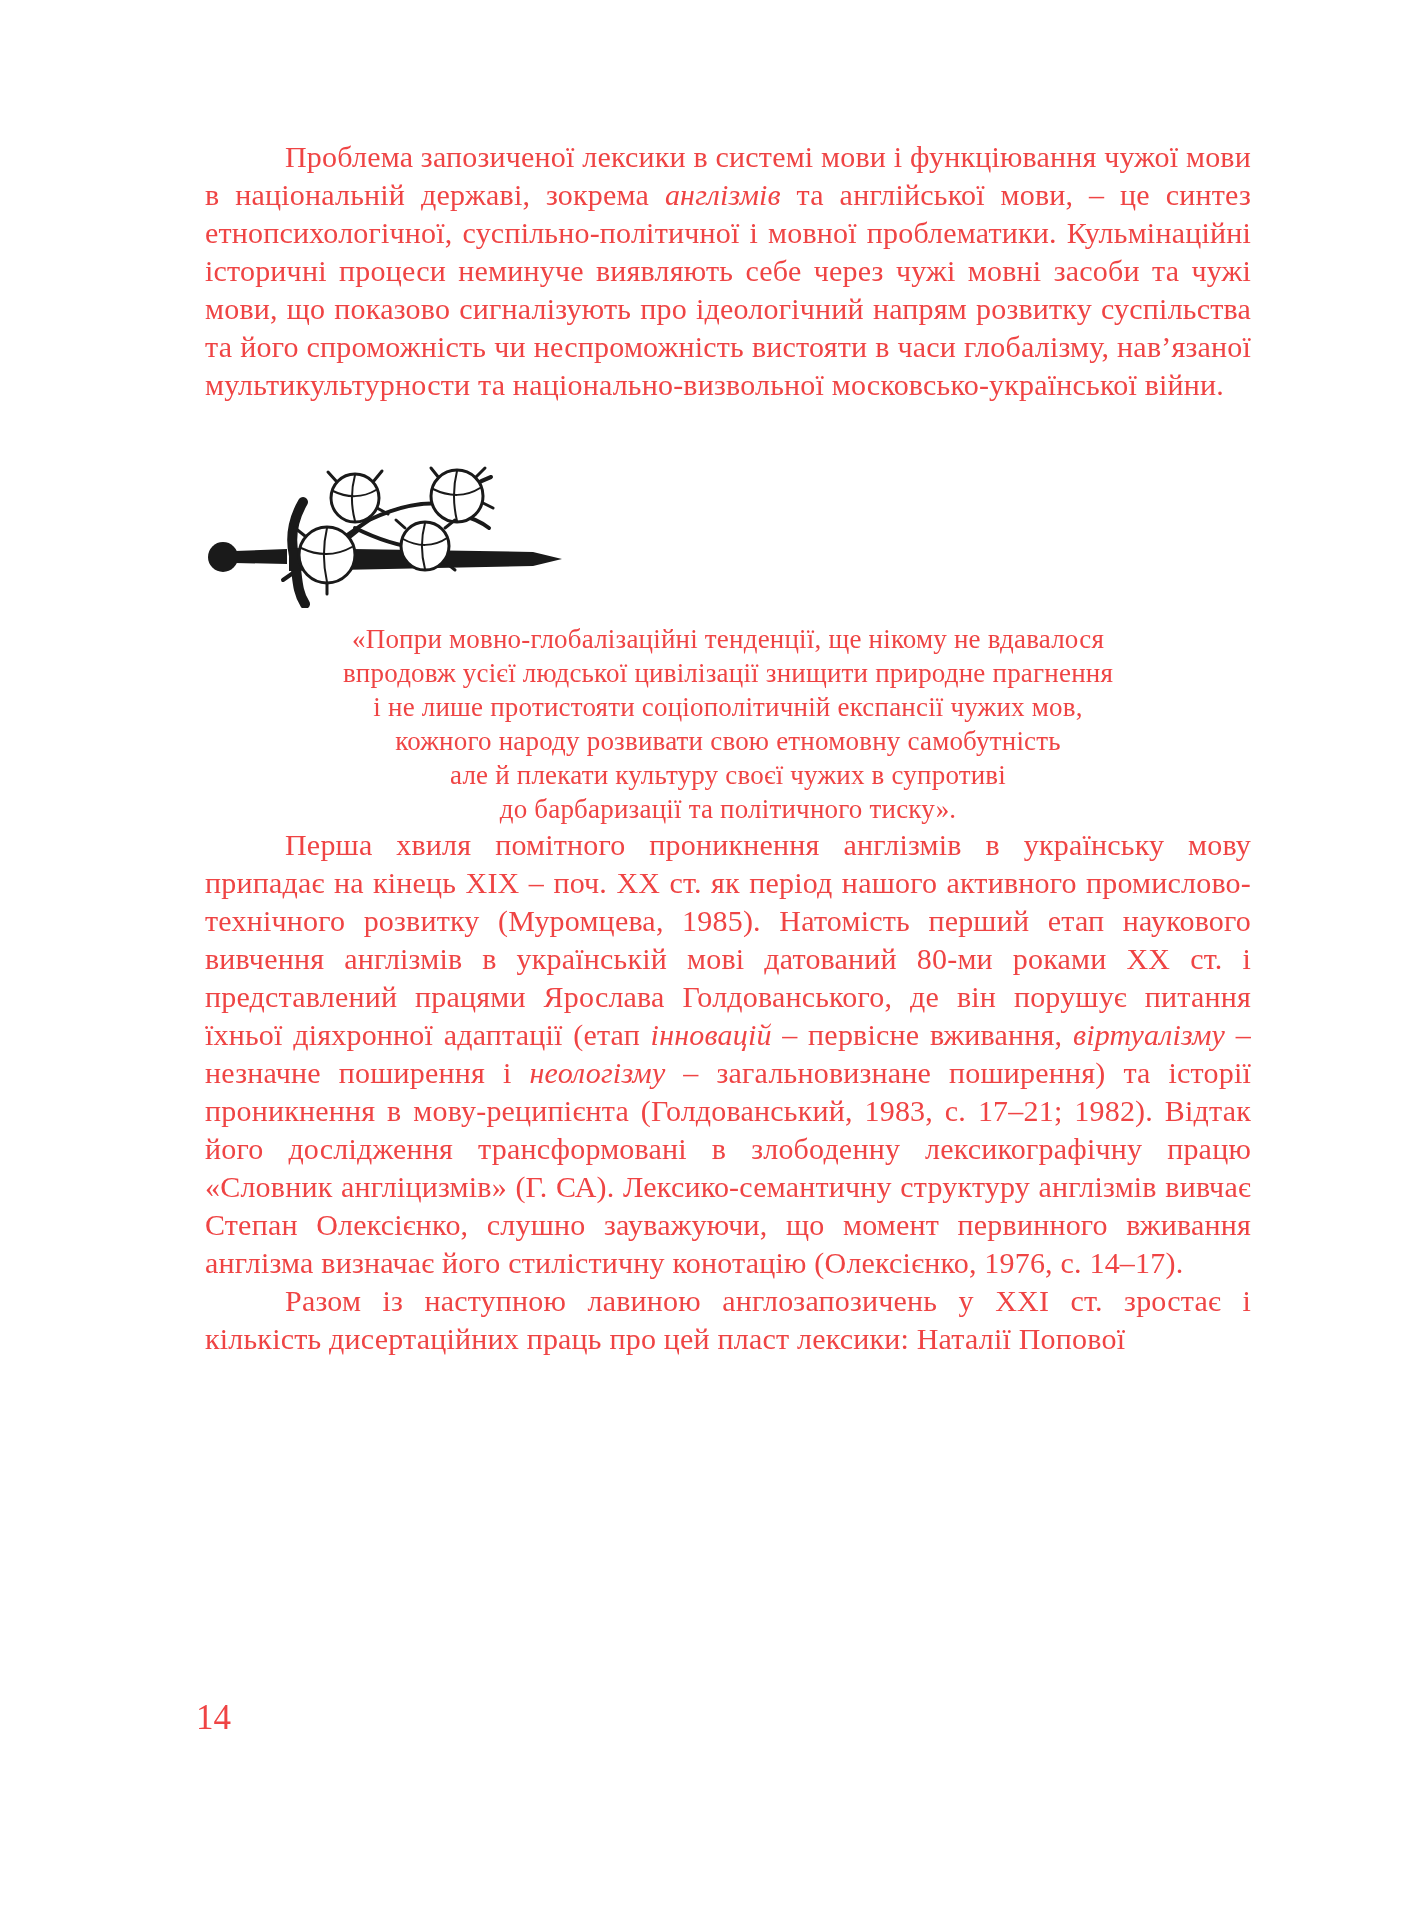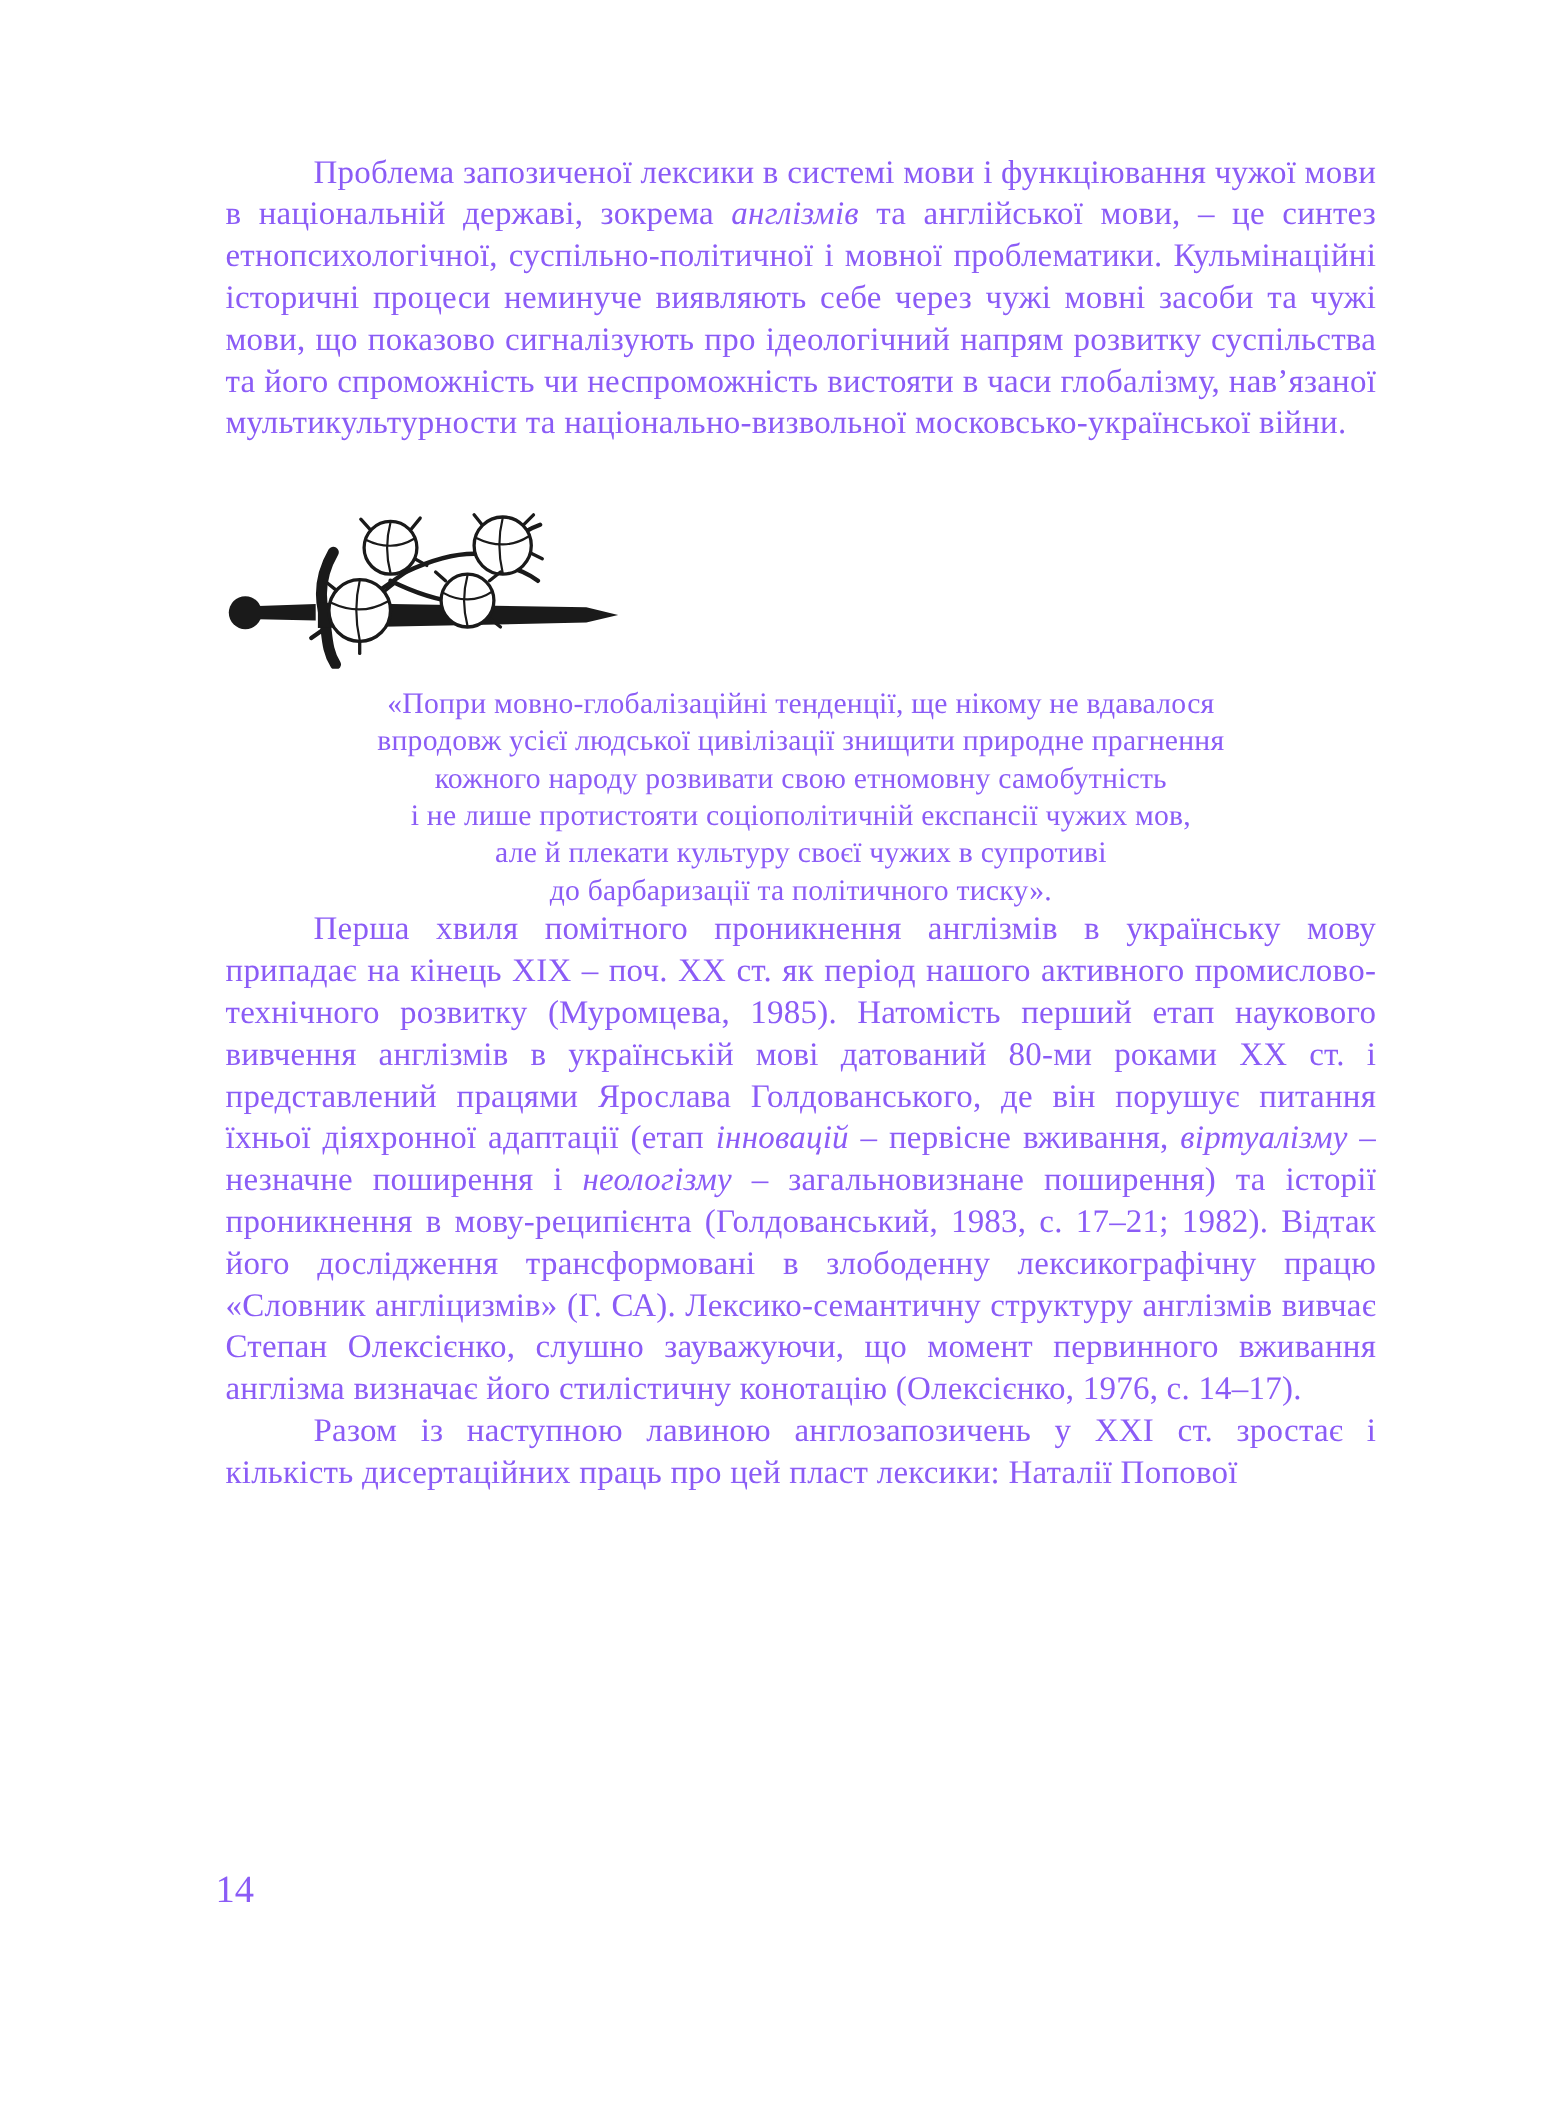--- a/index.html
+++ b/index.html
@@ -2,21 +2,21 @@
 <html lang="uk"><head>
 <meta charset="utf-8">
 <style>
   html, body { margin: 0; padding: 0; background: #e8e8e8; }
   .page {
     position: relative;
     width: 1408px;
     height: 1920px;
     margin: 0 auto;
     background: #ffffff;
-    color: #8b5cf6;
+    color: #ef4444;
     font-family: "Liberation Serif", "DejaVu Serif", serif;
     overflow: hidden;
   }
   .text-block {
     position: absolute;
     left: 205px;
     top: 138px;
     width: 1046px;
   }
   .body-par {
@@ -118,22 +118,22 @@
           <circle cx="220" cy="88" r="24" fill="#ffffff"></circle>
           <path d="M220,65 C216,80 216,96 220,111" fill="none" stroke-width="2"></path>
           <path d="M198,81 C212,89 229,89 242,80" fill="none" stroke-width="2"></path>
         </g>
       </svg>
     </div>
 
     <div class="quote-block">
       <div class="quote-line">«Попри мовно-глобалізаційні тенденції, ще нікому не вдавалося</div>
       <div class="quote-line">впродовж усієї людської цивілізації знищити природне прагнення</div>
+      <div class="quote-line">і не лише протистояти соціополітичній експансії чужих мов,</div>
       <div class="quote-line">кожного народу розвивати свою етномовну самобутність</div>
-      <div class="quote-line">і не лише протистояти соціополітичній експансії чужих мов,</div>
       <div class="quote-line">але й плекати культуру своєї чужих в супротиві</div>
       <div class="quote-line">до барбаризації та політичного тиску».</div>
     </div>
 
     <p class="body-par"><span>Перша хвиля помітного проникнення англізмів в українську мову припадає на кінець ХІХ – поч. ХХ ст. як період нашого активного промислово-технічного розвитку (Муромцева, 1985). Натомість перший етап наукового вивчення англізмів в українській мові датований 80-ми роками ХХ ст. і представлений працями Ярослава Голдованського, де він порушує питання їхньої діяхронної адаптації (етап </span><i>інновацій</i><span> – первісне вживання, </span><i>віртуалізму</i><span> – незначне поширення і </span><i>неологізму</i><span> – загальновизнане поширення) та історії проникнення в мову-реципієнта (Голдованський, 1983, с. 17–21; 1982). Відтак його дослідження трансформовані в злободенну лексикографічну працю «Словник англіцизмів» (Г. СА). Лексико-семантичну структуру англізмів вивчає Степан Олексієнко, слушно зауважуючи, що момент первинного вживання англізма визначає його стилістичну конотацію (Олексієнко, 1976, с. 14–17).</span></p>
     <p class="body-par"><span>Разом із наступною лавиною англозапозичень у ХХІ ст. зростає і кількість дисертаційних праць про цей пласт лексики: Наталії Попової</span></p>
   </div>
 
   <div class="page-number">14</div>
 </div>

